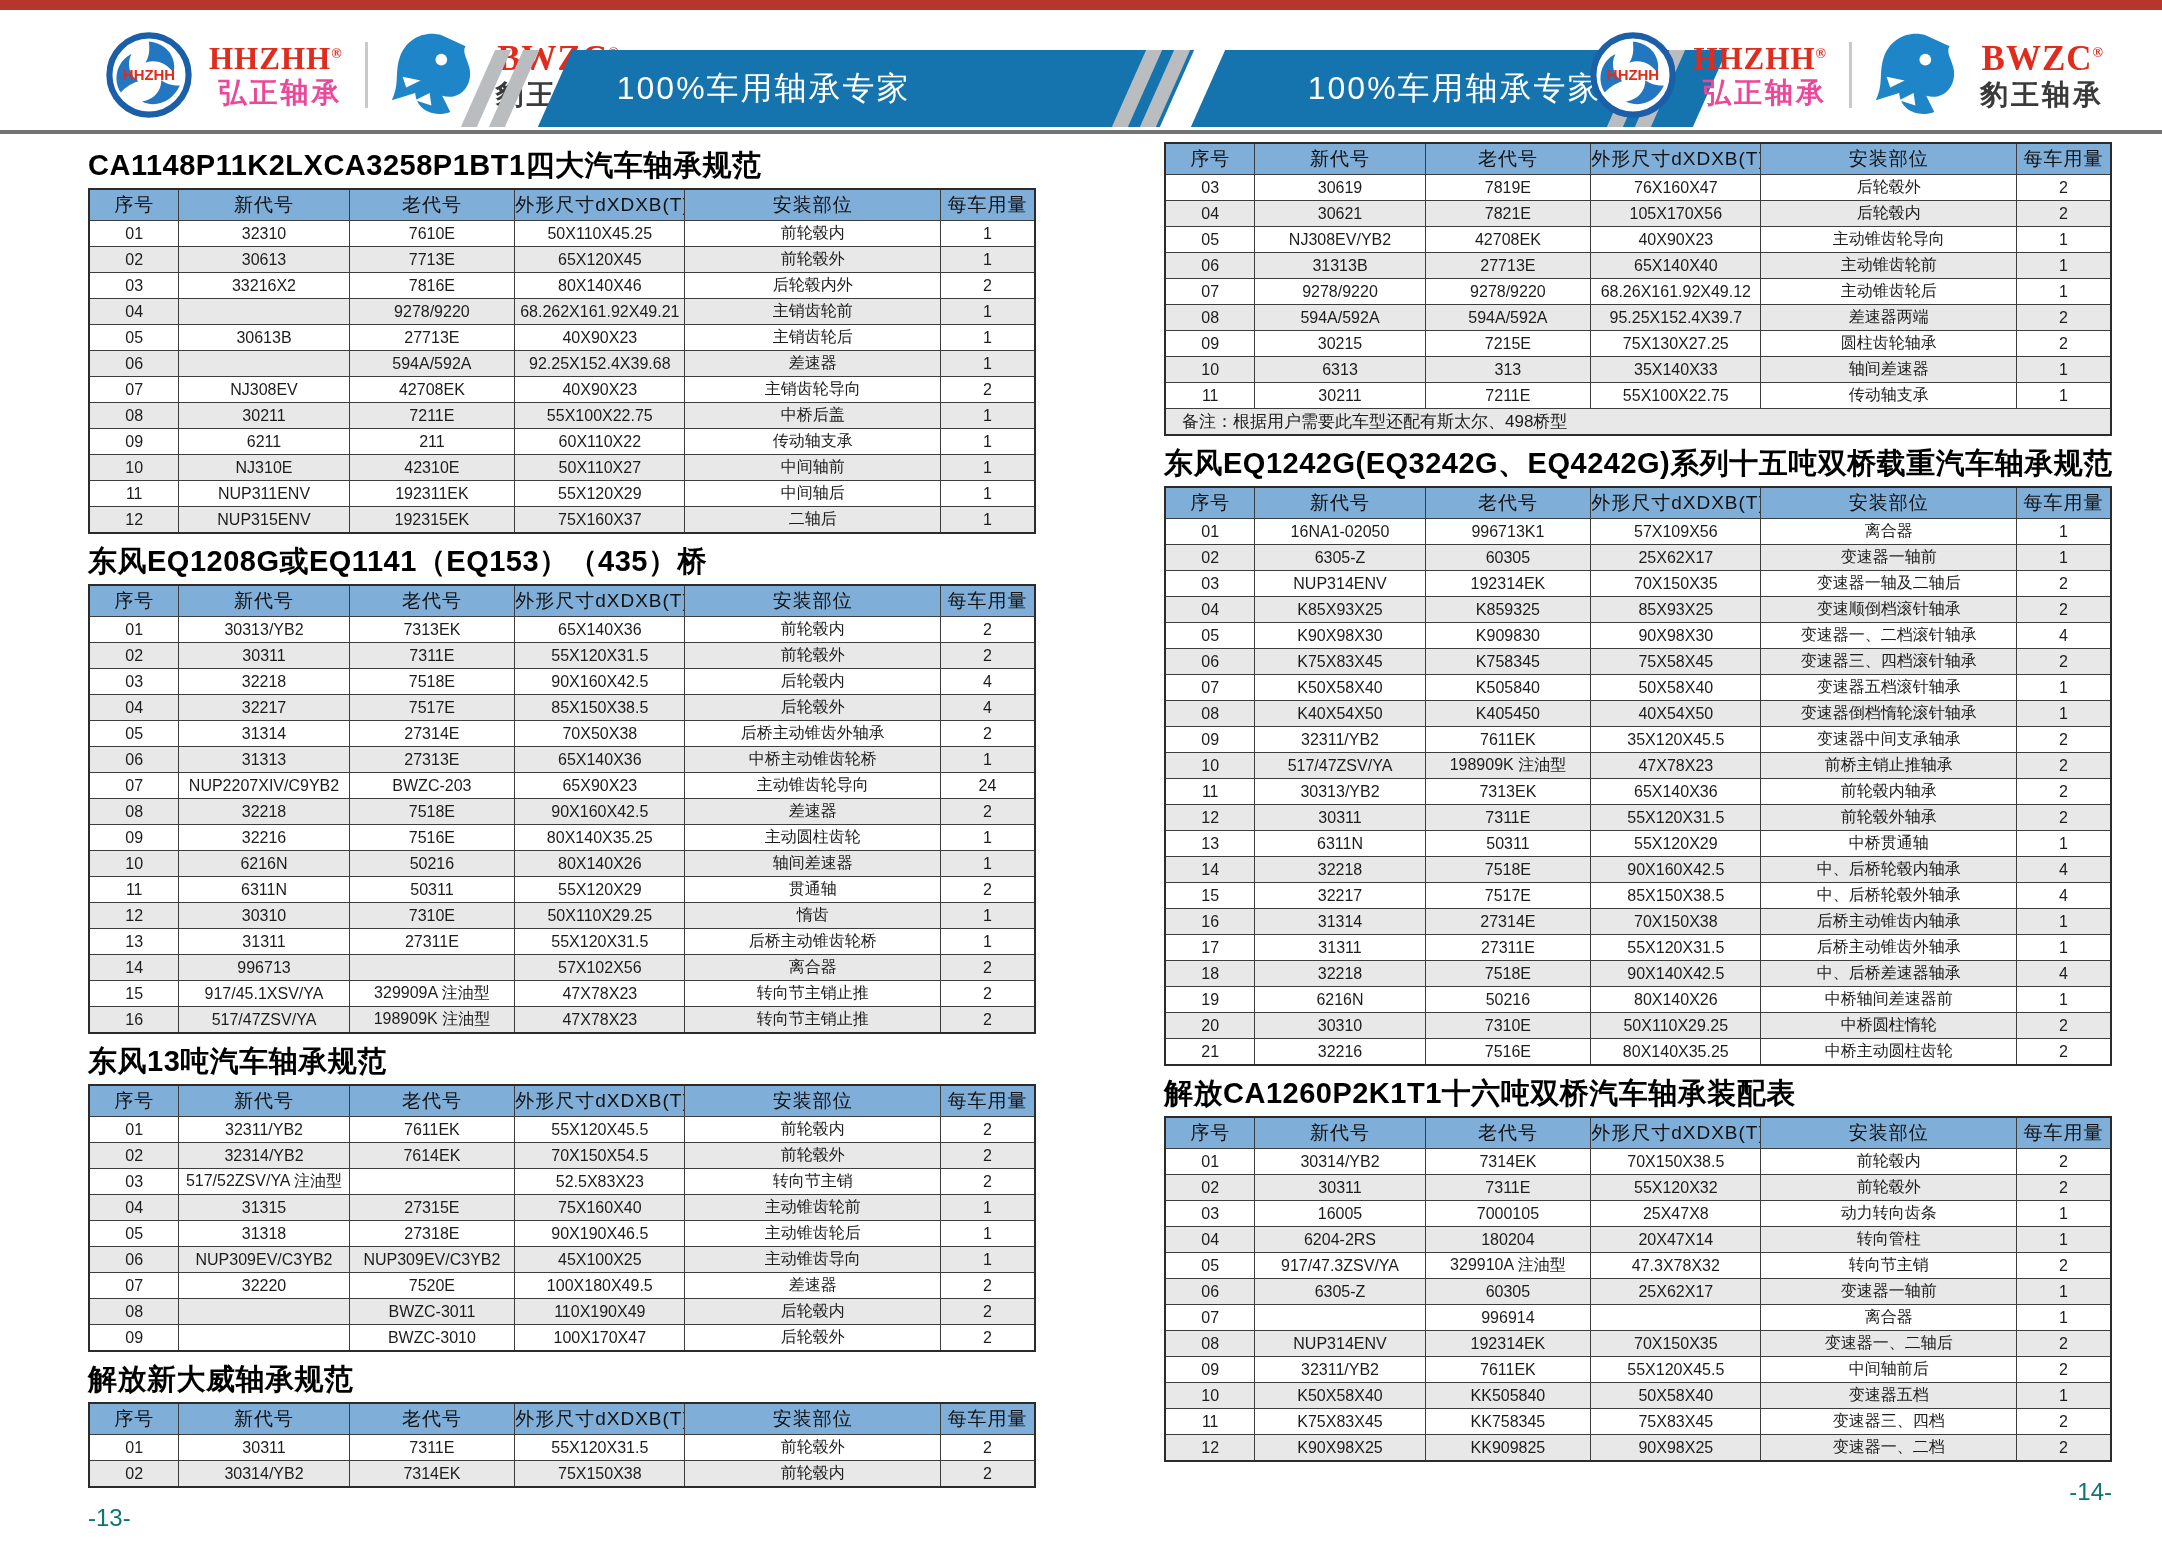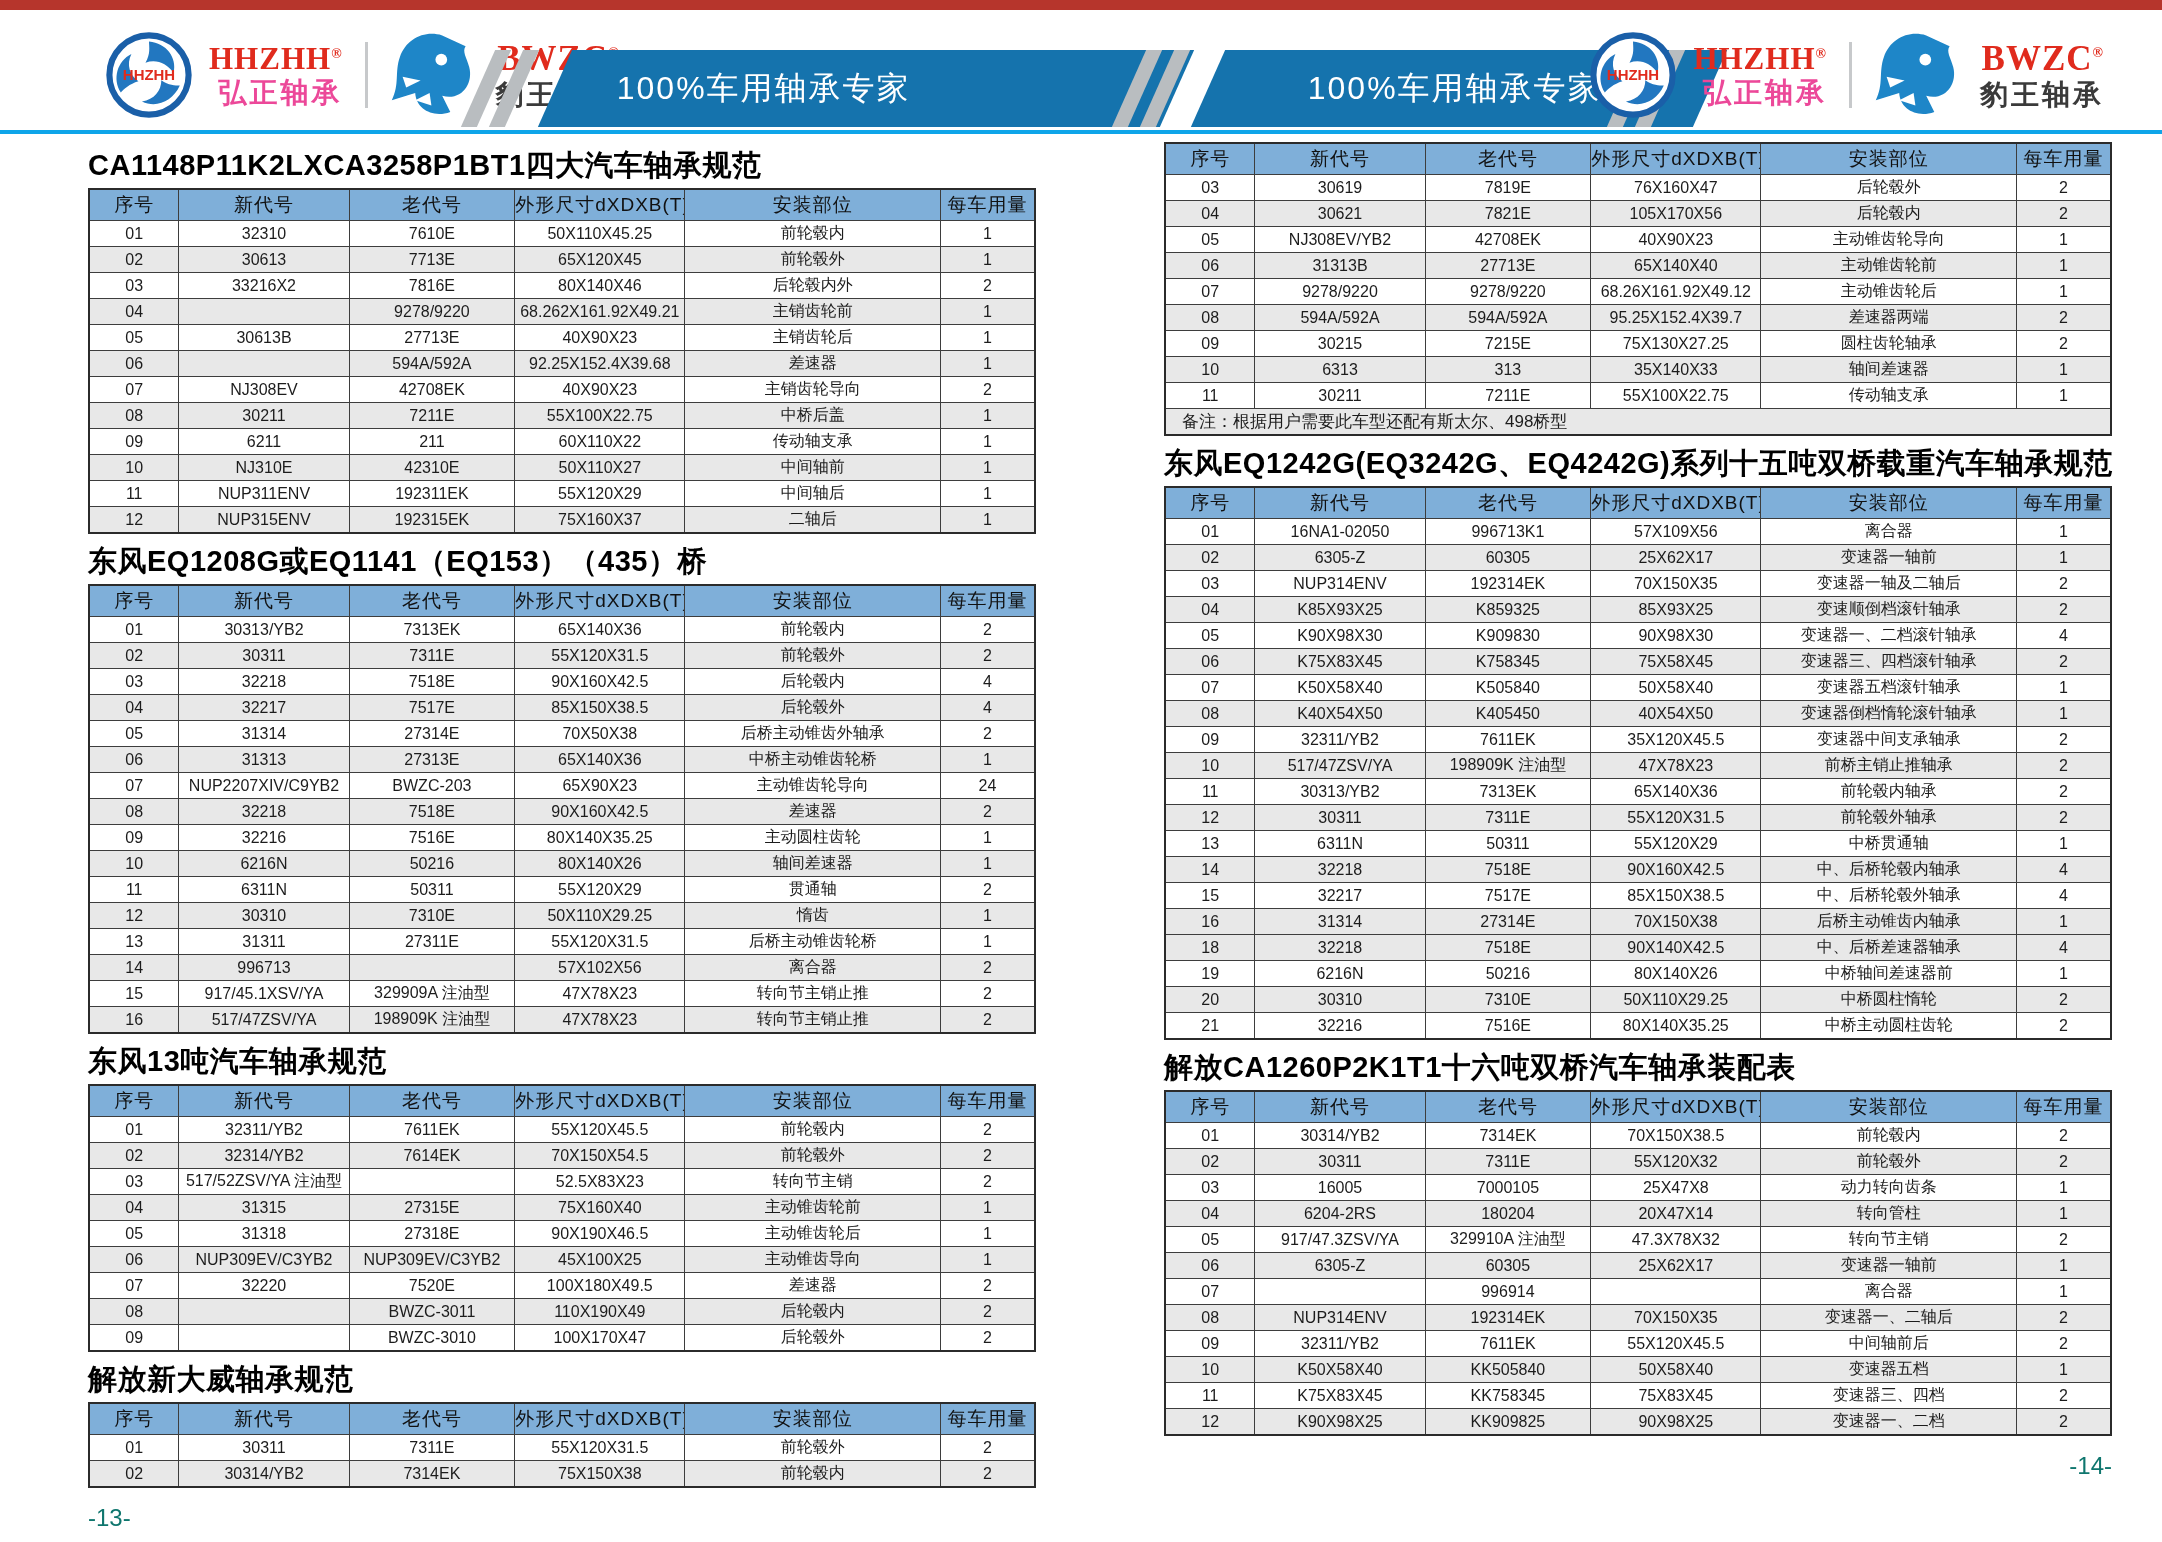--- a/index.html
+++ b/index.html
@@ -2,21 +2,21 @@
 <html><head>
 <meta charset="utf-8">
 <style>
   html,body{margin:0;padding:0;}
   body{
     width:2162px;height:1542px;position:relative;overflow:hidden;
     background:#ffffff;font-family:"Liberation Sans",sans-serif;
   }
   
   .topbar{position:absolute;top:0;left:0;width:2162px;height:10px;background:#b6352c;}
-  .header{position:absolute;top:10px;left:0;width:2162px;height:120px;background:#fff;border-bottom:4px solid #0ea5e9;}
+  .header{position:absolute;top:10px;left:0;width:2162px;height:120px;background:#fff;border-bottom:4px solid #737373;}
   .logo-group{position:absolute;top:20px;display:flex;align-items:center;gap:16px;}
   .logo-group.left{left:105px;}
   .logo-group.right{right:58px;}
   .brand-text{display:flex;flex-direction:column;line-height:1.05;align-items:flex-end;}
   .brand-en{font-family:"Liberation Serif",serif;font-weight:bold;color:#e02b1d;font-size:31px;letter-spacing:1px;}
   .brand-en sup{font-size:14px;}
   .brand-cn-blue{font-weight:bold;color:#ec4899;font-size:28px;letter-spacing:3px;margin-top:2px;}
   .brand-cn-dark{font-weight:bold;color:#3a3a3a;font-size:28px;letter-spacing:3px;margin-top:2px;}
   .brand-divider{width:3px;height:66px;background:#c7c9cb;margin:0 6px;}
   .band-seg{position:absolute;top:40px;height:77px;background:#1573ad;transform:skewX(-24deg);display:flex;align-items:center;}
@@ -755,20 +755,28 @@
           <td>4</td>
         </tr>
         <tr class="alt">
           <td>16</td>
           <td>31314</td>
           <td>27314E</td>
           <td>70X150X38</td>
           <td>后桥主动锥齿内轴承</td>
           <td>1</td>
         </tr>
+        <tr class="">
+          <td>17</td>
+          <td>31311</td>
+          <td>27311E</td>
+          <td>55X120X31.5</td>
+          <td>后桥主动锥齿外轴承</td>
+          <td>1</td>
+        </tr>
         <tr class="alt">
           <td>18</td>
           <td>32218</td>
           <td>7518E</td>
           <td>90X140X42.5</td>
           <td>中、后桥差速器轴承</td>
           <td>4</td>
         </tr>
         <tr class="">
           <td>19</td>

